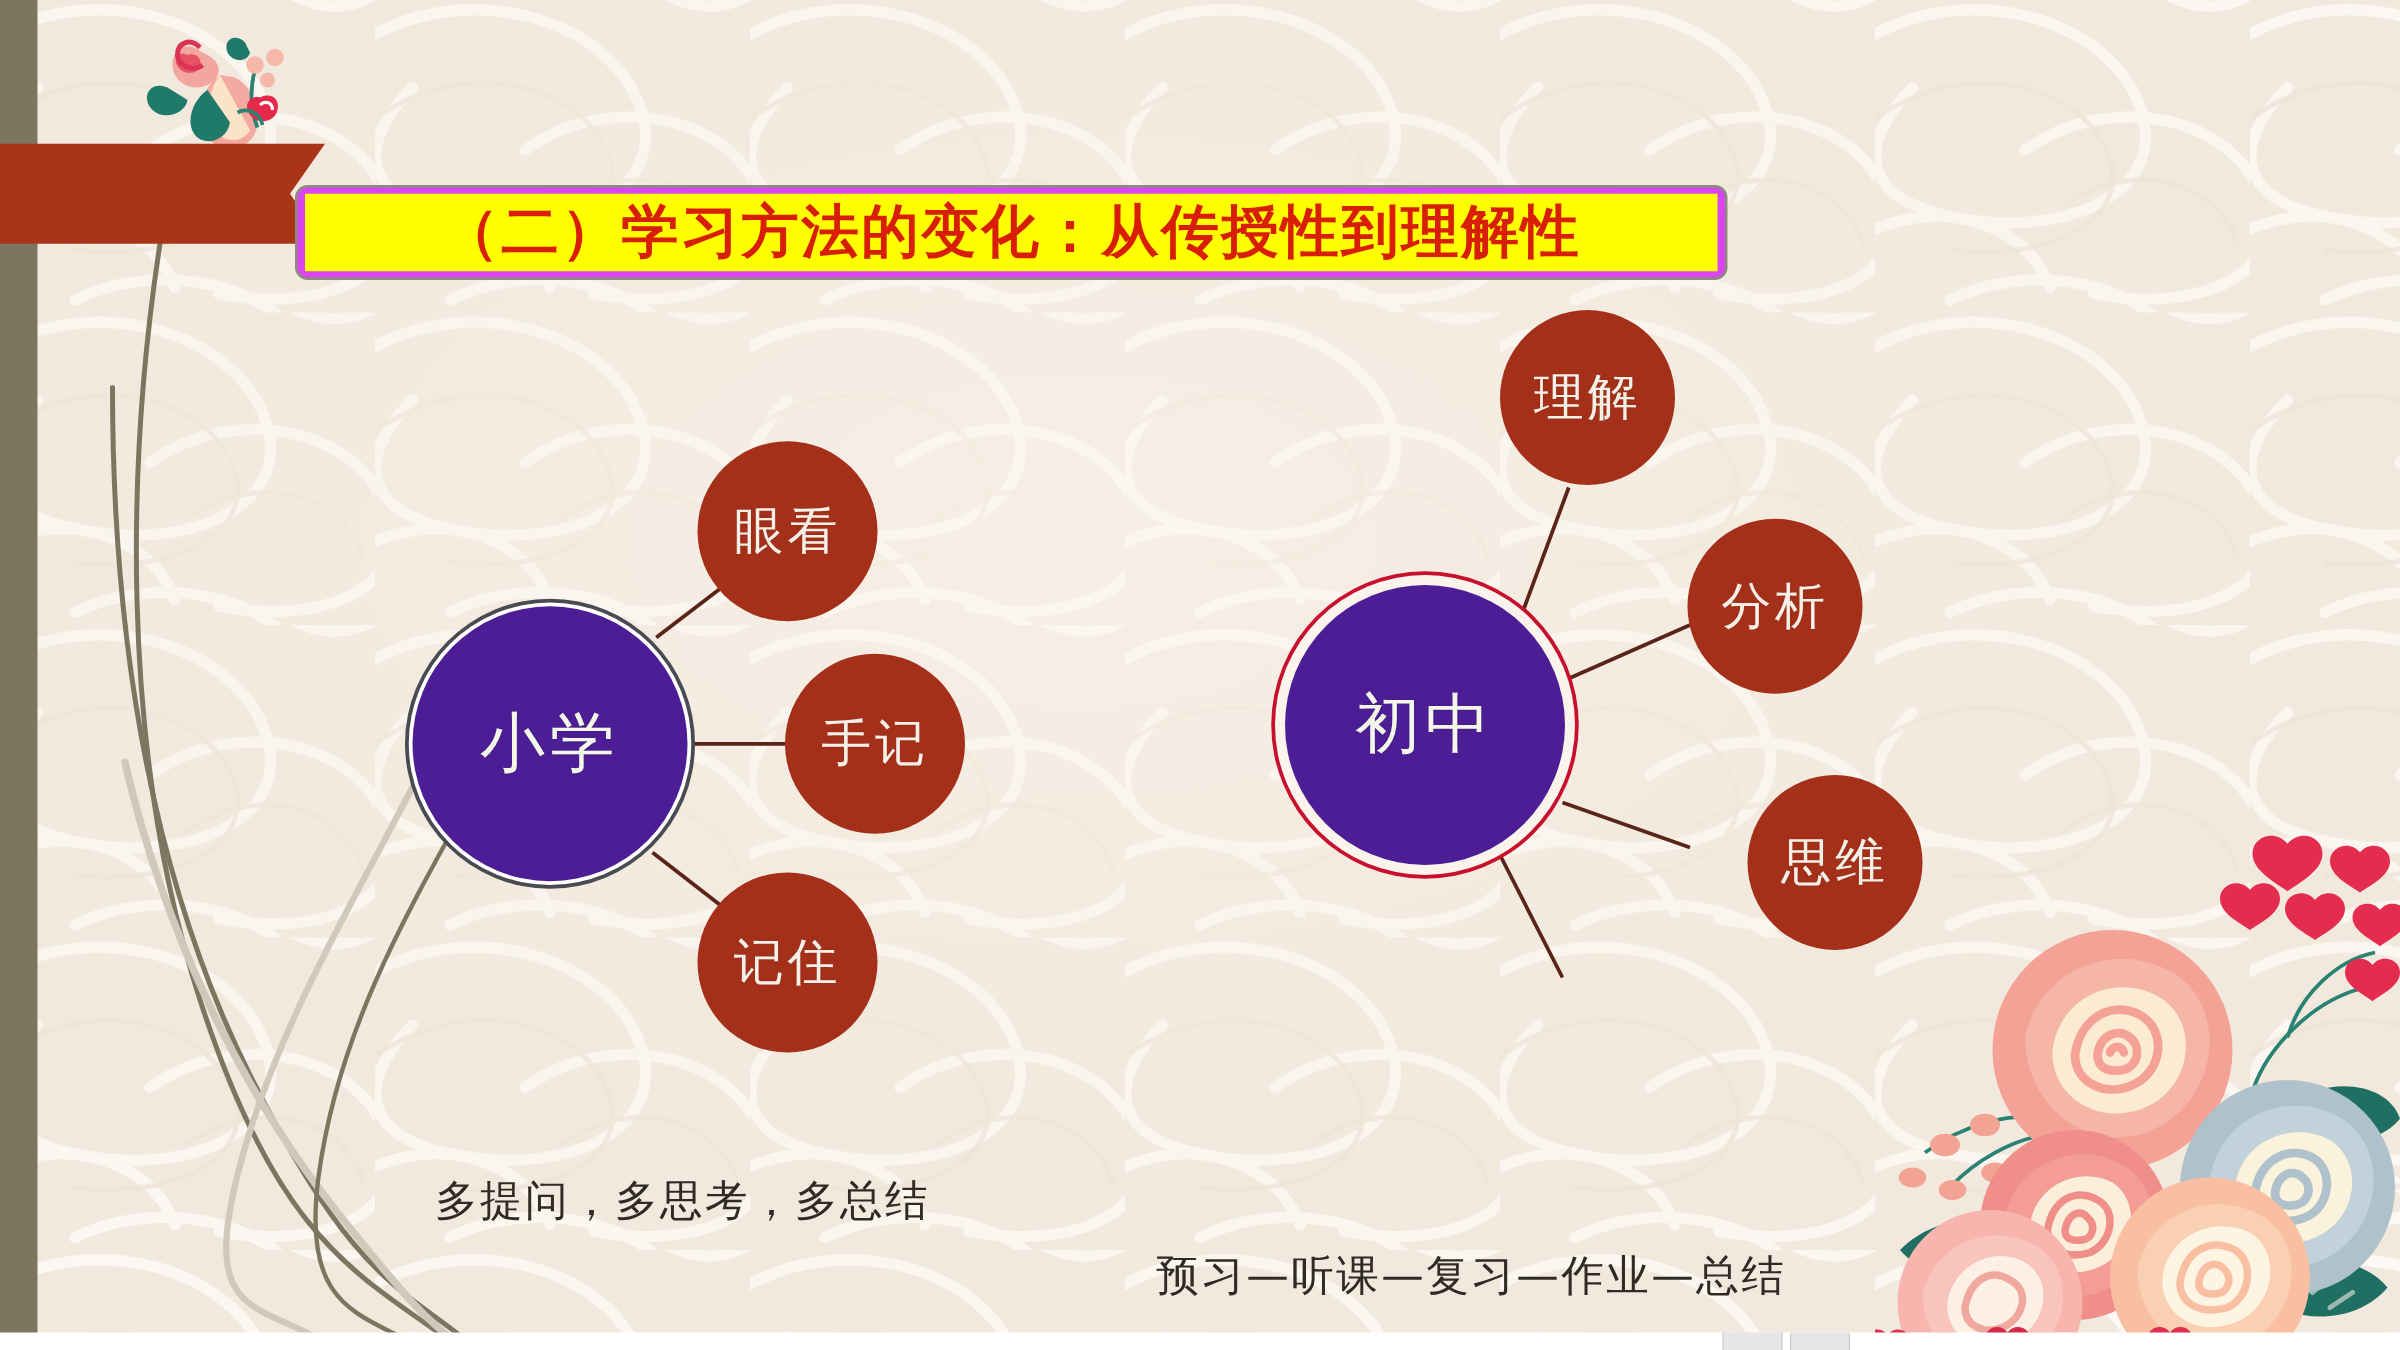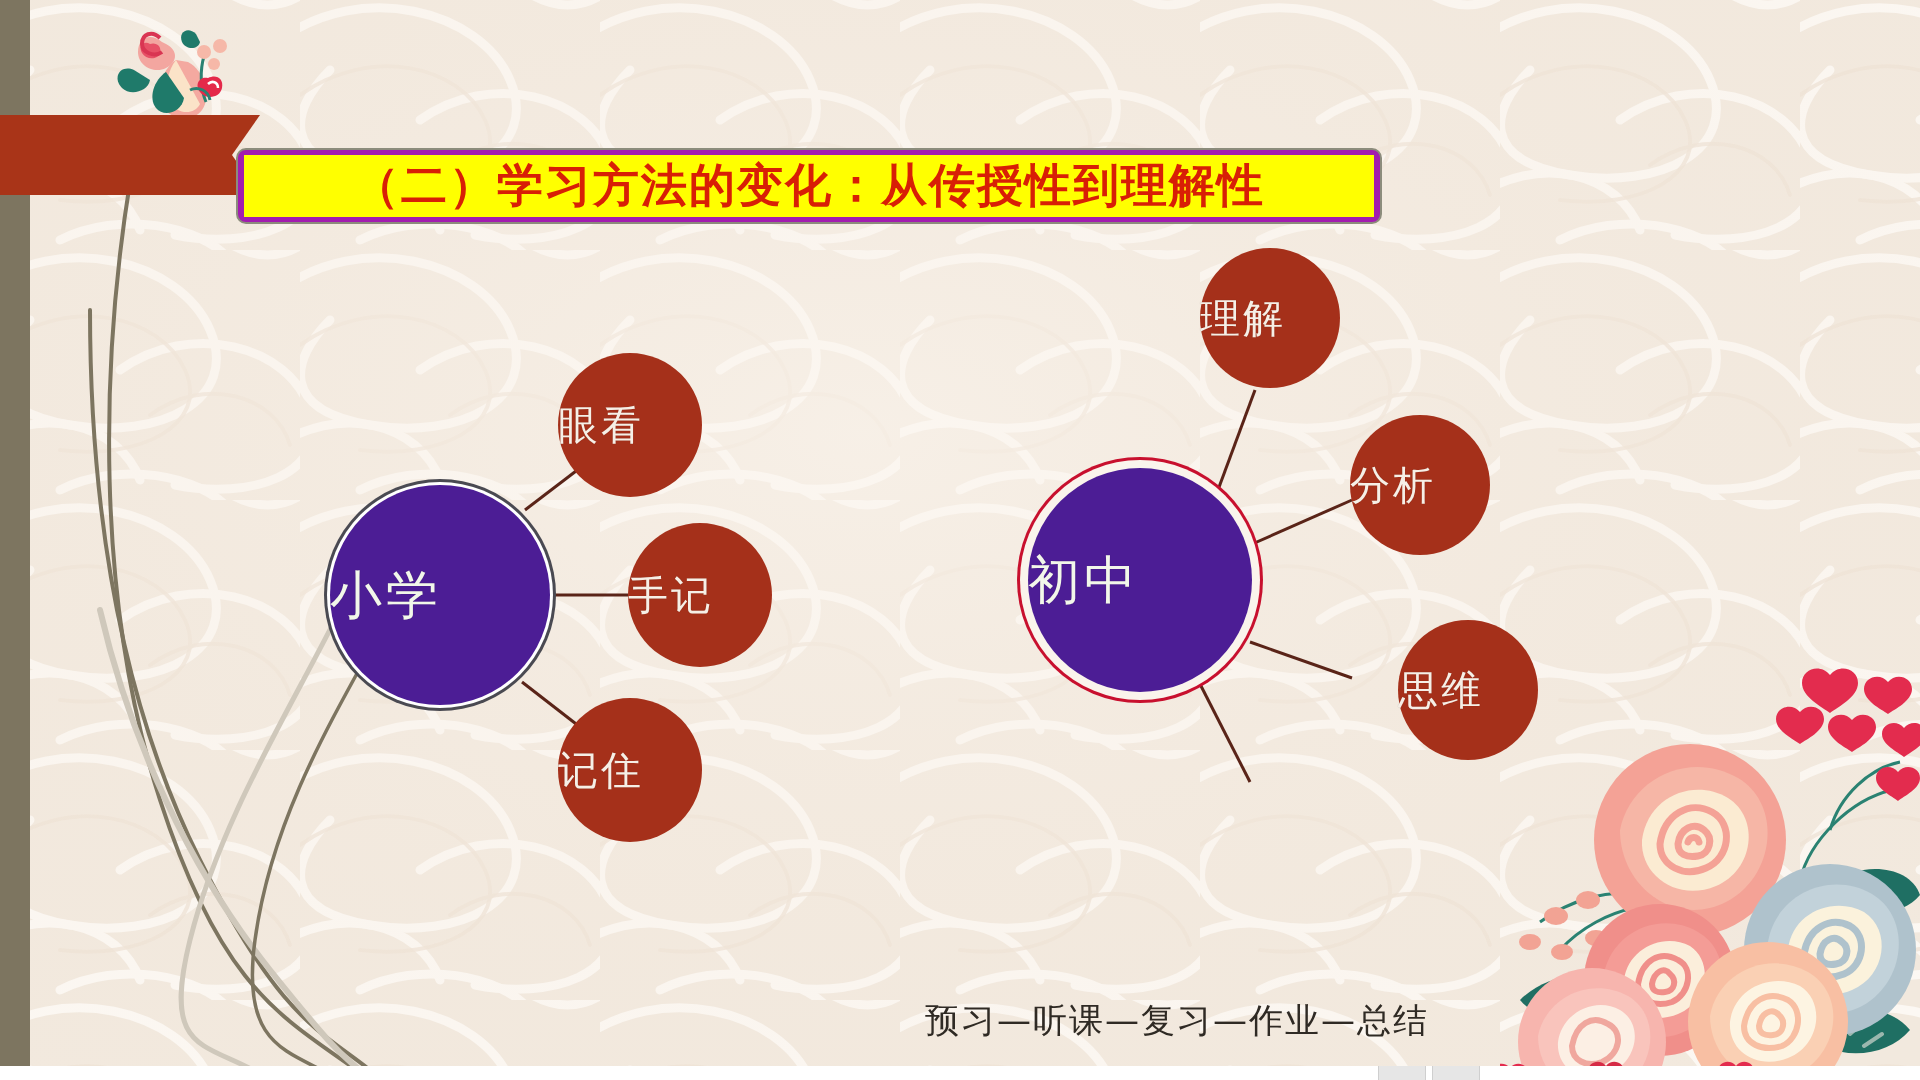--- a/index.html
+++ b/index.html
@@ -29,21 +29,21 @@
   .banner-tip{
     position:absolute;left:232px;top:115px;width:0;height:0;
     border-top:40px solid #A93418;
     border-bottom:40px solid #A93418;
     border-right:28px solid transparent;
   }
 
   
   .title-plaque{
     position:absolute;left:236px;top:148px;width:1146px;height:76px;
-    background:#a21caf;
+    background:#d946ef;
     border:2px solid #8C8C7C;
     border-radius:10px;
     box-sizing:border-box;
     padding:5px 6px;
   }
   .title-inner{
     width:100%;height:100%;
     background:#FFFF00;
     display:flex;align-items:center;justify-content:center;
     box-sizing:border-box;
@@ -65,21 +65,21 @@
 
   
   .bouquet{position:absolute;right:0;bottom:0;width:420px;height:430px;}
 
   
   .map-svg{position:absolute;left:0;top:0;width:1920px;height:1080px;}
 
   .node{
     position:absolute;
     border-radius:50%;
-    display:flex;align-items:center;
+    display:flex;align-items:center;justify-content:center;
     box-sizing:border-box;
     text-align:center;
     line-height:1;
   }
   .node-label{
     color:#F6EFE6;
     font-size:40px;
     letter-spacing:3px;
     font-family:"DejaVu Sans","Liberation Sans",sans-serif;
     text-shadow:0 0 1px rgba(0,0,0,.25);
@@ -225,20 +225,21 @@
 
   <div class="node node-brown" style="left:1350px;top:415px;width:140px;height:140px;">
     <span class="node-label">分析</span>
   </div>
 
   <div class="node node-brown" style="left:1398px;top:620px;width:140px;height:140px;">
     <span class="node-label">思维</span>
   </div>
 
 
+  <span class="caption" style="left:348px;top:938px;">多提问，多思考，多总结</span>
   <span class="caption" style="left:925px;top:998px;">预习—听课—复习—作业—总结</span>
 
   <svg class="bouquet" viewBox="0 0 420 430">
     <g>
 
       <path d="M150 240 C 180 210, 240 205, 265 235 C 240 265, 185 272, 150 240 Z" fill="#1F6F63"></path>
       <path d="M330 235 C 360 210, 410 215, 420 245 C 400 270, 350 270, 330 235 Z" fill="#1F6F63"></path>
       <path d="M110 345 C 140 315, 190 310, 215 340 C 190 372, 140 378, 110 345 Z" fill="#1F6F63"></path>
       <path d="M20 350 C 50 320, 100 318, 120 348 C 96 378, 48 382, 20 350 Z" fill="#1F6F63"></path>
       <path d="M300 380 C 330 352, 385 350, 410 380 C 385 410, 330 412, 300 380 Z" fill="#1F6F63"></path>

